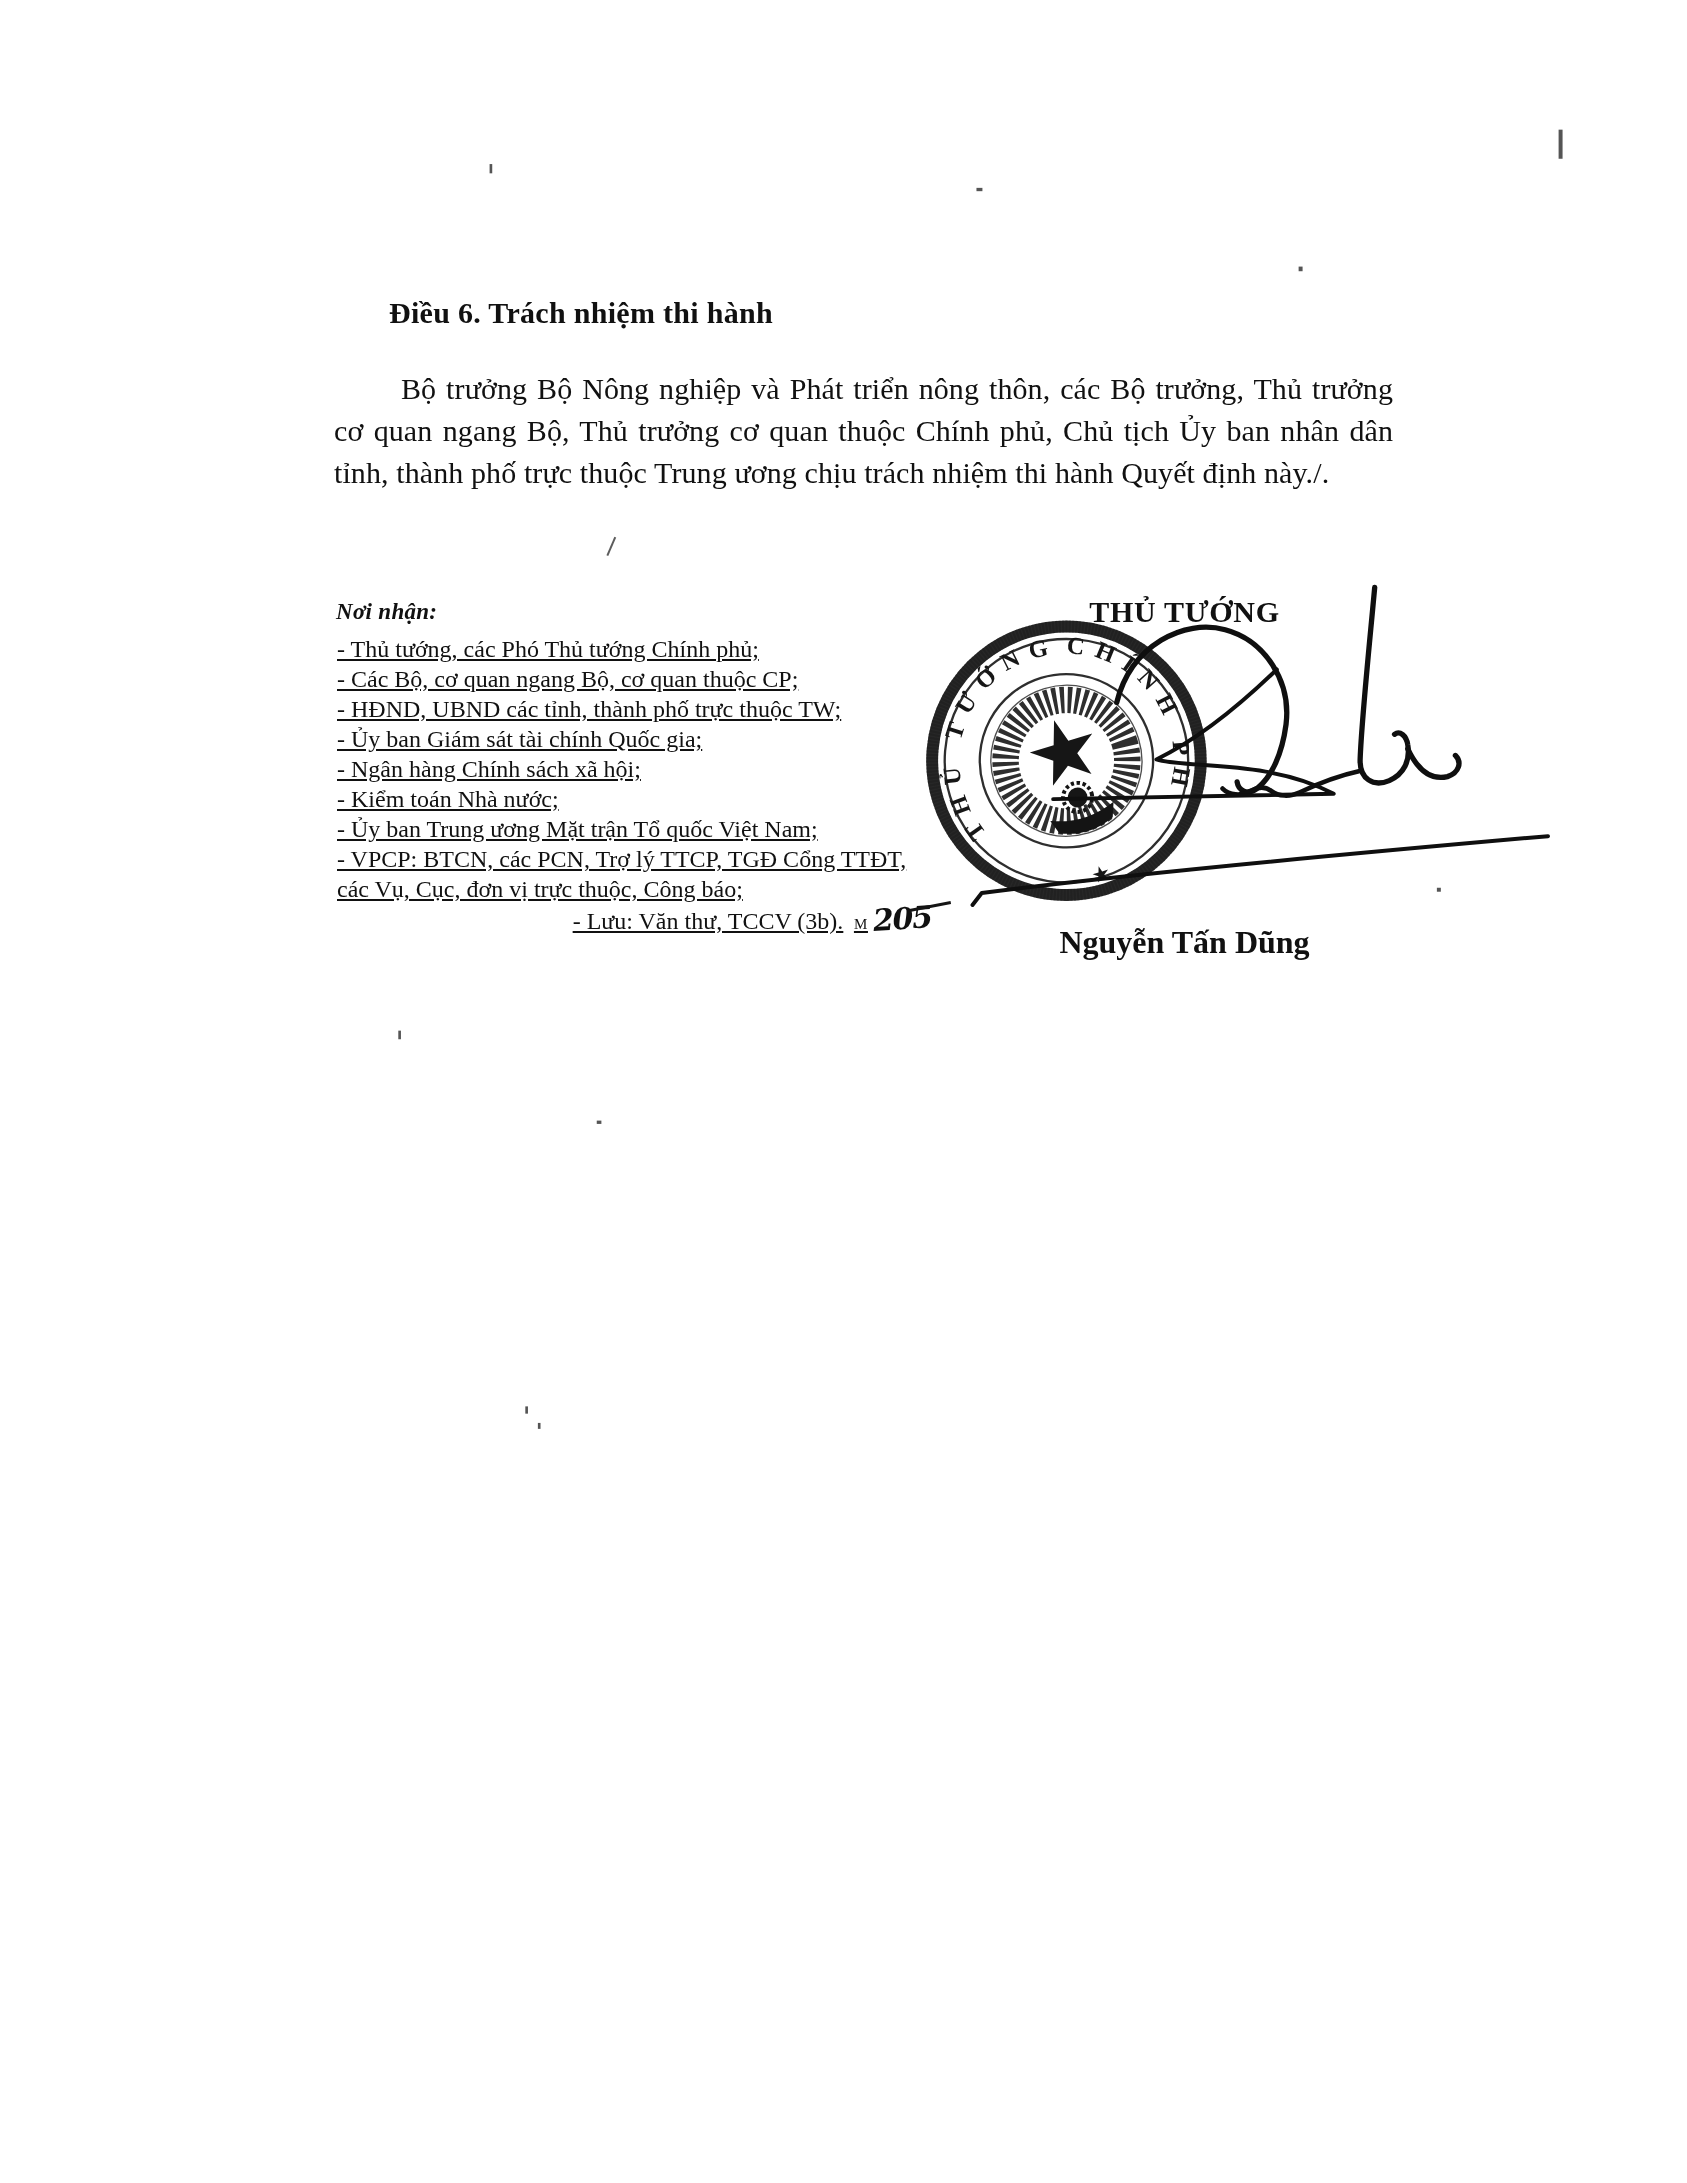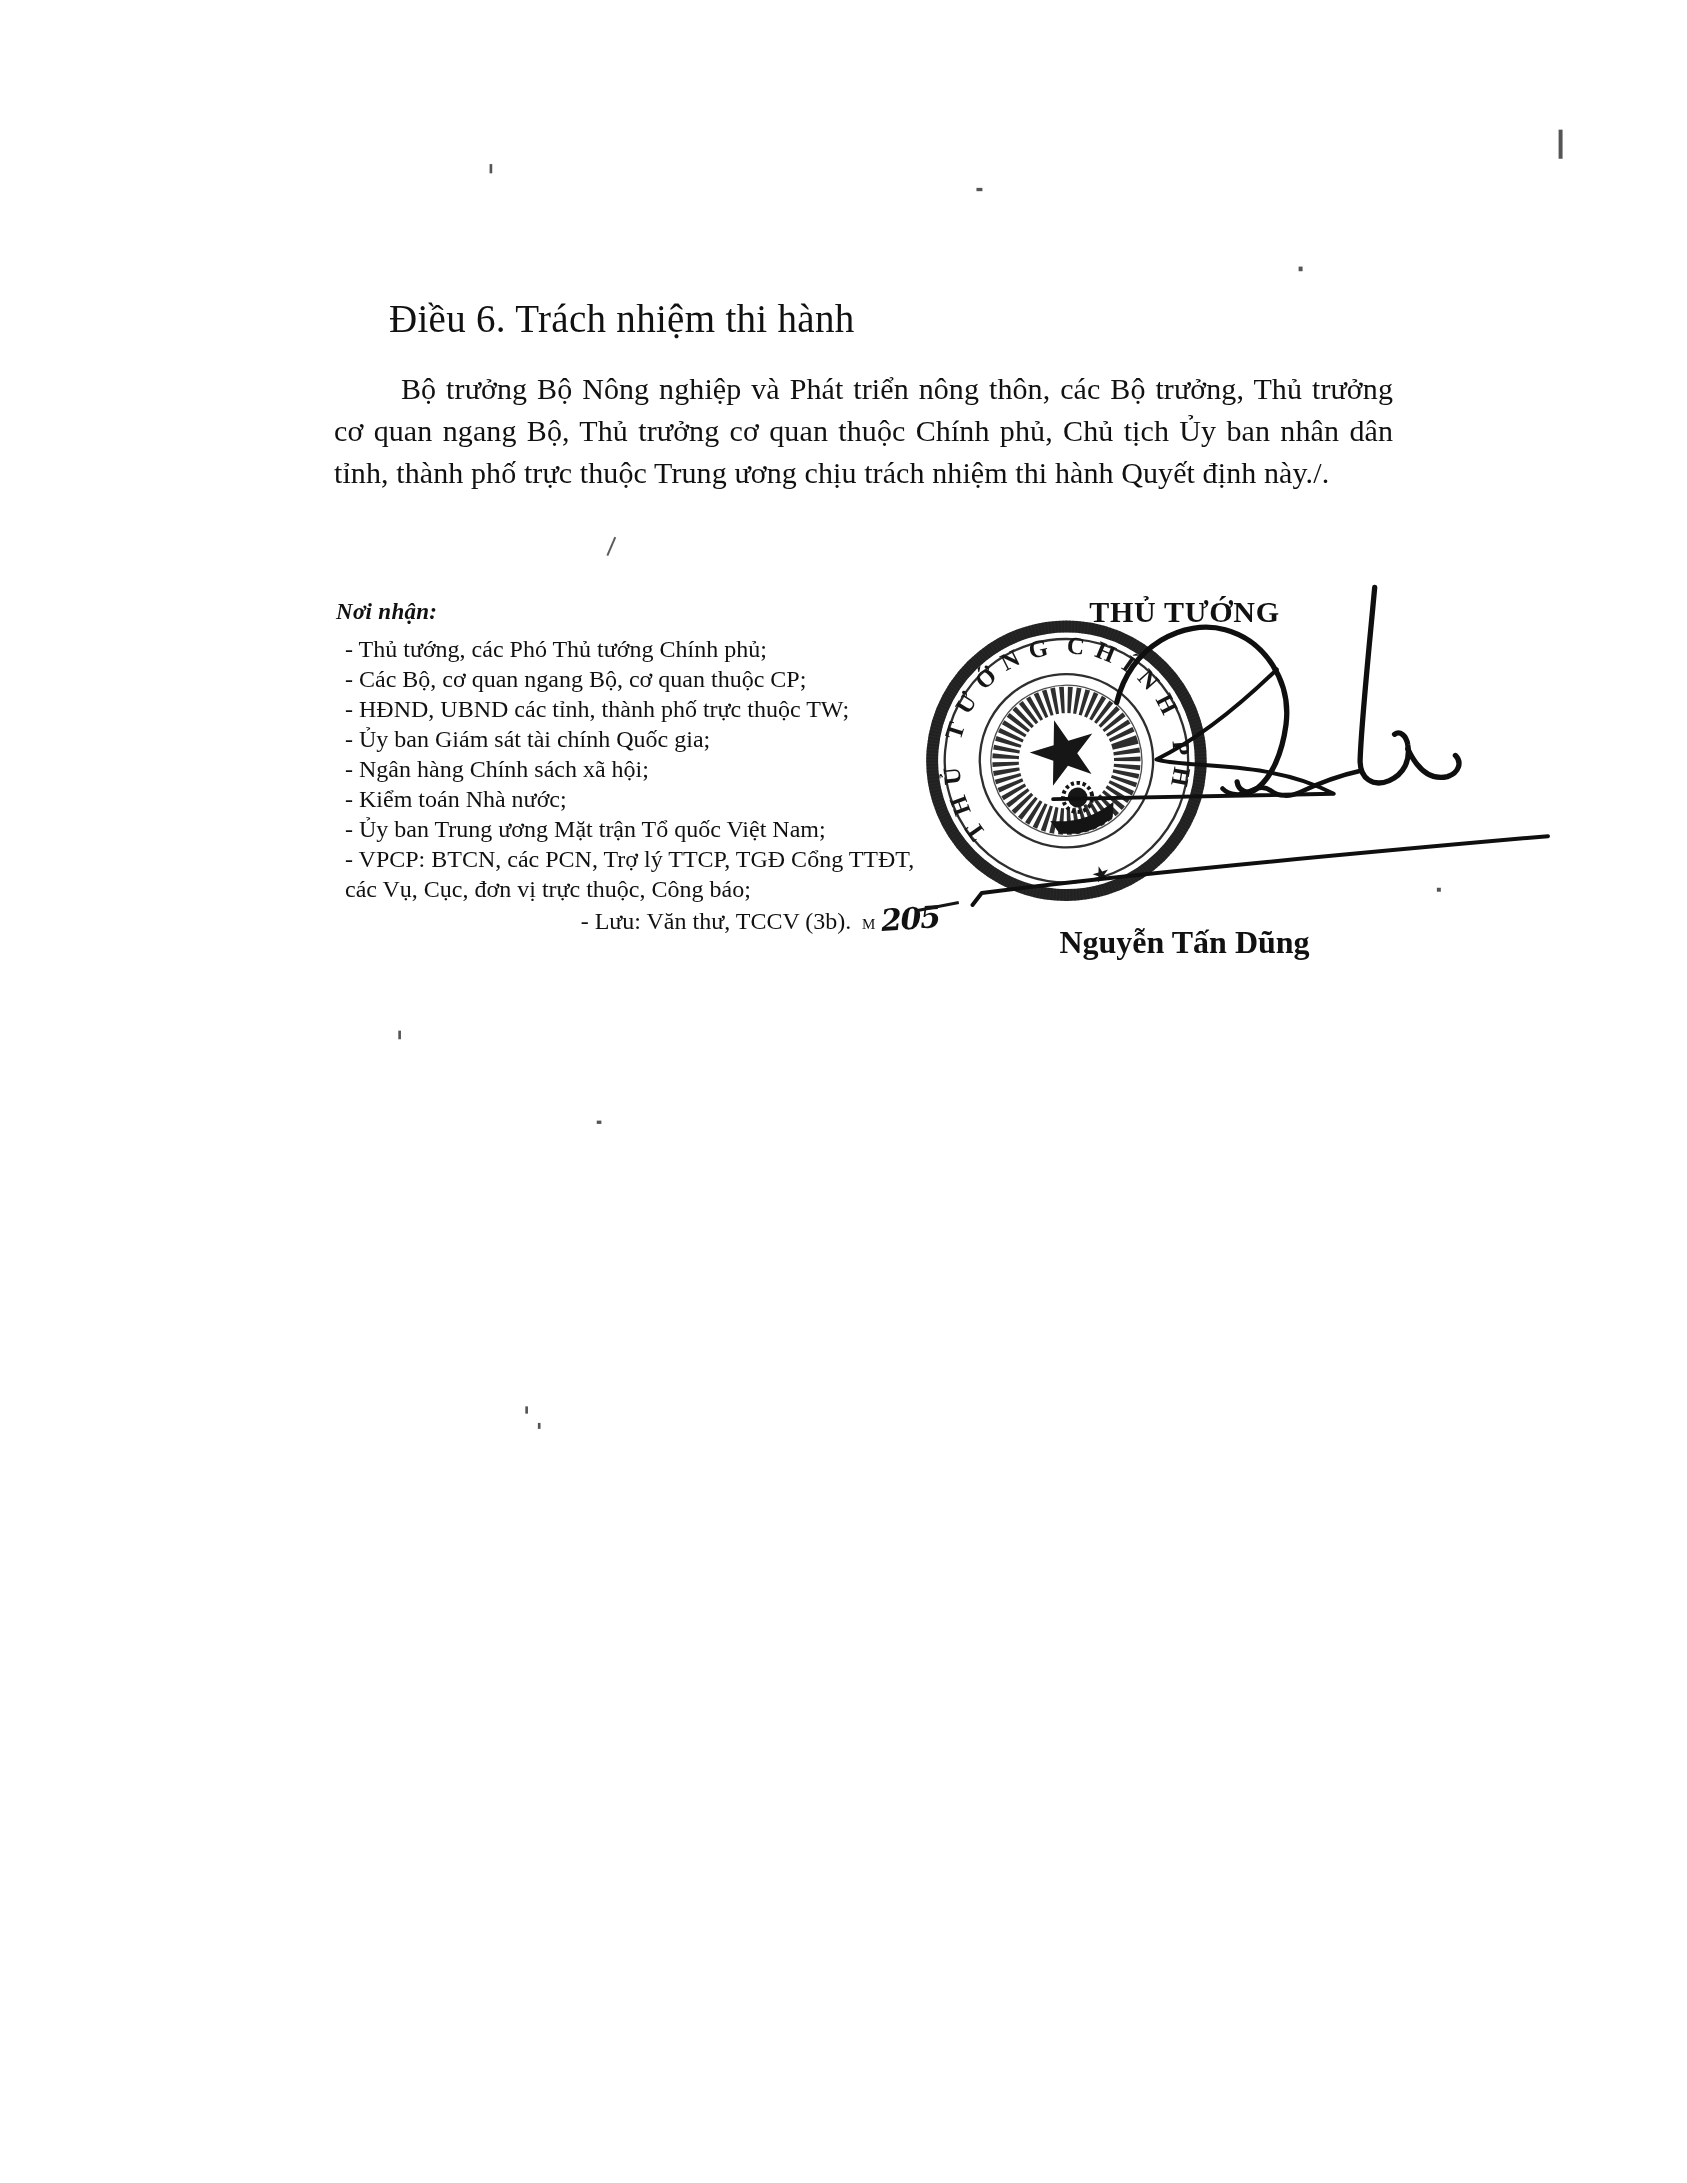--- a/index.html
+++ b/index.html
@@ -3,34 +3,34 @@
 <meta charset="utf-8">
 <style>
   html,body{margin:0;padding:0;background:#e8e8e8;}
   .page{
     position:relative;width:1687px;height:2183px;background:#ffffff;
     overflow:hidden;color:#111;
     font-family:"Liberation Serif","DejaVu Serif",serif;
   }
   .article-heading{
     position:absolute;left:389px;top:296px;
-    font-size:39px;font-weight:normal;letter-spacing:0.3px;white-space:nowrap;
+    font-size:30px;font-weight:bold;letter-spacing:0.3px;white-space:nowrap;
   }
   .article-body{
     position:absolute;left:334px;top:368px;width:1059px;
     font-size:30px;line-height:42px;text-align:justify;text-indent:67px;
     letter-spacing:0.1px;
   }
   .recipients-label{
     position:absolute;left:336px;top:599px;
     font-size:23px;font-weight:bold;font-style:italic;letter-spacing:0.3px;
   }
   .recipients-items{
-    position:absolute;left:345px;top:634px;width:595px;
-    font-size:24px;line-height:30px;white-space:nowrap;
+    position:absolute;left:337px;top:634px;width:595px;
+    font-size:24px;line-height:30px;white-space:nowrap;text-decoration:underline;
   }
   .recipients-items .recipient-line:nth-child(10){padding-left:22.5px;text-align:right;}
   .luu-line{white-space:nowrap;}
   .small-mark{font-size:15px;margin:0 5.3px 0 10.6px;letter-spacing:0.7px;}
   .handwritten{
     position:relative;display:inline-block;
     font-family:"DejaVu Serif",serif;font-style:italic;font-weight:bold;
     font-size:30px;transform:rotate(-4deg);letter-spacing:-1.3px;
   }
   .handwritten::after{

